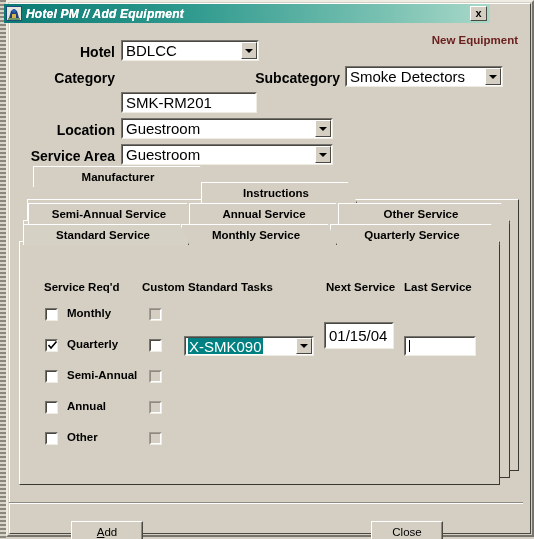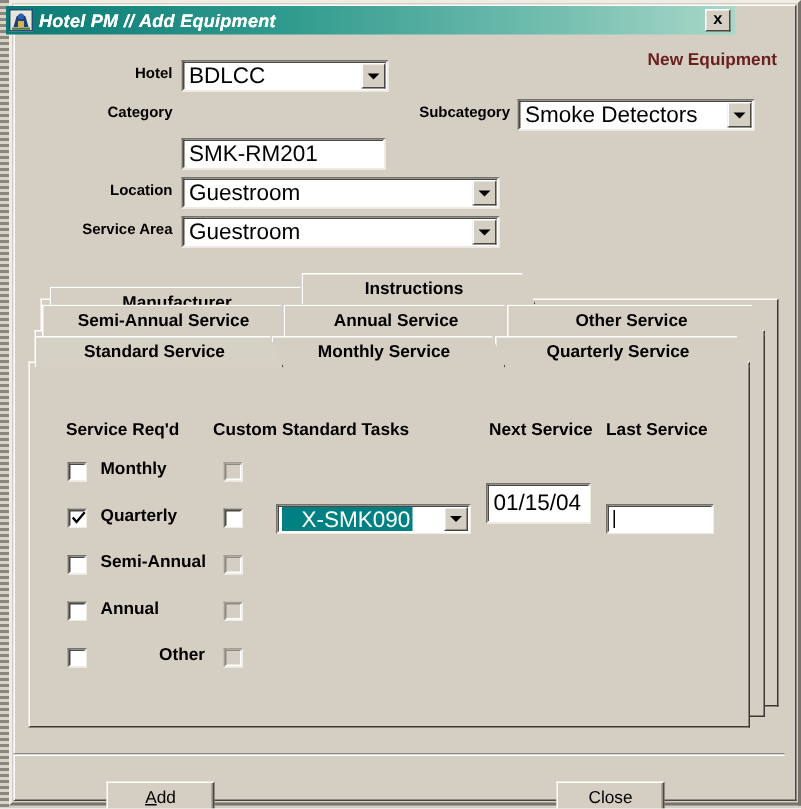--- a/index.html
+++ b/index.html
@@ -132,21 +132,21 @@
     position: absolute;
     right: 12px; top: 8px;
     font-size: 11.5px;
     font-weight: bold;
     color: #6b2020;
     white-space: nowrap;
   }
 
   .flabel {
     position: absolute;
-    font-size: 10px;
+    font-size: 14px;
     font-weight: bold;
     color: #000;
     text-align: right;
     white-space: nowrap;
   }
 
   .sunken {
     position: absolute;
     background: #ffffff;
     border-top: 1px solid #76736c;
@@ -171,21 +171,21 @@
   .fval {
     font-size: 15px;
     color: #000;
     padding-left: 3px;
     white-space: nowrap;
     font-family: "Liberation Sans", sans-serif;
   }
   .fval.sel {
     background: #008080;
     color: #ffffff;
-    padding-left: 13px;
+    padding-left: 1px;
     padding-right: 1px;
     margin-left: 2px;
     text-align: right;
   }
   .caret {
     display: inline-block;
     width: 1px;
     height: 12px;
     background: #000;
     margin-left: 3px;
@@ -412,21 +412,21 @@
         <span class="arrow-dn"></span>
       </div>
     </div>
 
     <div class="panel" style="left:18px; top:173px; width:492px; height:272px; z-index:5;"></div>
 
     <div class="panel" style="left:14px; top:194px; width:487px; height:258px; z-index:15;"></div>
 
     <div class="panel" style="left:10px; top:215px; width:481px; height:244px; z-index:25;"></div>
 
-    <div class="tab" style="left:24px; top:140px; width:176px; z-index:6;margin-top:25px;">
+    <div class="tab" style="left:24px; top:140px; width:176px; z-index:6;">
       <span class="tab-lbl">Manufacturer</span>
     </div>
     <div class="tab" style="left:192px; top:156px; width:156px; z-index:7;">
       <span class="tab-lbl">Instructions</span>
     </div>
 
     <div class="tab" style="left:180px; top:177px; width:156px; z-index:17;">
       <span class="tab-lbl">Annual Service</span>
     </div>
     <div class="tab" style="left:19px; top:177px; width:168px; z-index:16;">
@@ -506,21 +506,21 @@
           <div class="cb-in"></div>
         </div>
       <div class="cbrow-lbl" style="left:48px; top:159px;">Annual</div>
       <div class="cbox dim" style="left:130px; top:160px;">
           <div class="cb-in"></div>
         </div>
 
       <div class="cbox" style="left:26px; top:191px;">
           <div class="cb-in"></div>
         </div>
-      <div class="cbrow-lbl" style="left:48px; top:190px;margin-left:39px;">Other</div>
+      <div class="cbrow-lbl" style="left:48px; top:190px;">Other</div>
       <div class="cbox dim" style="left:130px; top:191px;">
           <div class="cb-in"></div>
         </div>
     </div>
 
     <div class="hsep" style="left:0px; top:476px; width:514px;"></div>
 
     <div class="btn" style="left:62px; top:495px; width:72px;">
       <div class="bin"></div>
       <span><span class="acc">A</span><span>dd</span></span>

